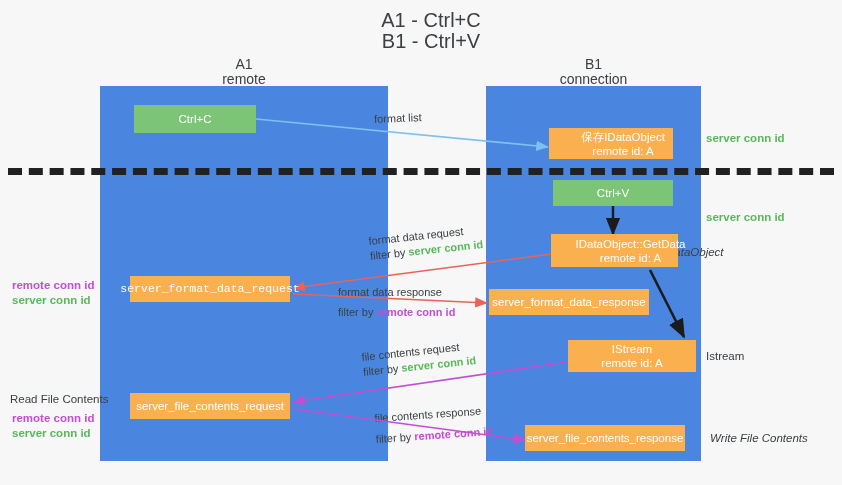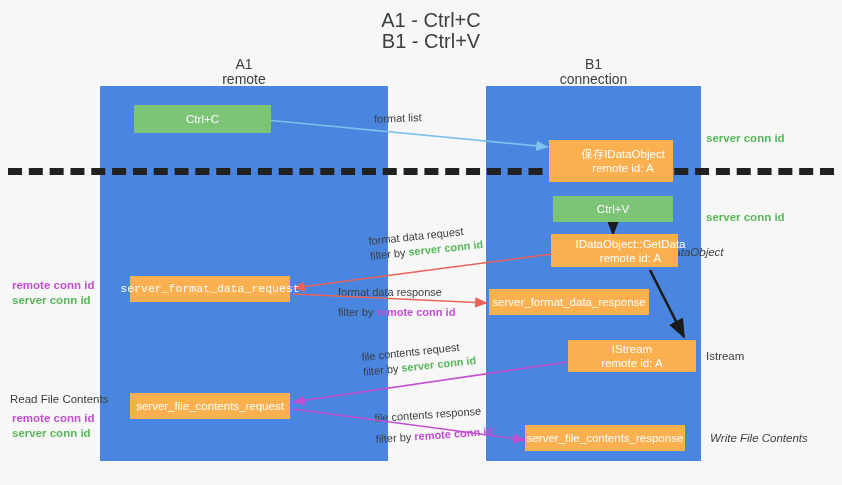--- a/index.html
+++ b/index.html
@@ -152,26 +152,26 @@
 
     <line x1="293" y1="294" x2="487" y2="303" stroke="#e8635a" stroke-width="1.6" marker-end="url(#ah-red)"></line>
 
     <line x1="650" y1="270" x2="684" y2="337" stroke="#1b1b1b" stroke-width="2.6" marker-end="url(#ah-blk)"></line>
 
     <line x1="567" y1="362" x2="293" y2="402" stroke="#c24fd1" stroke-width="1.6" marker-end="url(#ah-mag)"></line>
 
     <line x1="293" y1="409" x2="525" y2="440" stroke="#c24fd1" stroke-width="1.6" marker-end="url(#ah-mag)"></line>
   </svg>
 
-  <div class="box green" style="left:134px; top:105px; width:137px; height:28px;">Ctrl+C</div>
-
-  <div class="box orange" style="left:549px; top:140px; width:124px; height:42px;padding-left:24px;">保存IDataObject
+  <div class="box green" style="left:134px; top:105px; width:122px; height:28px;">Ctrl+C</div>
+
+  <div class="box orange" style="left:549px; top:128px; width:124px; height:31px;padding-left:24px;">保存IDataObject
 remote id: A</div>
 
-  <div class="box green" style="left:553px; top:180px; width:120px; height:26px;margin-top:16px;">Ctrl+V</div>
+  <div class="box green" style="left:553px; top:180px; width:120px; height:26px;">Ctrl+V</div>
 
   <div class="box orange" style="left:551px; top:234px; width:127px; height:33px;padding-left:32px;">IDataObject::GetData
 remote id: A</div>
 
   <div class="box orange" style="left:130px; top:276px; width:160px; height:26px;font-family:Liberation Mono, monospace;">server_format_data_request</div>
 
   <div class="box orange" style="left:489px; top:289px; width:160px; height:26px;">server_format_data_response</div>
 
   <div class="box orange" style="left:568px; top:340px; width:128px; height:32px;">IStream
 remote id: A</div>

